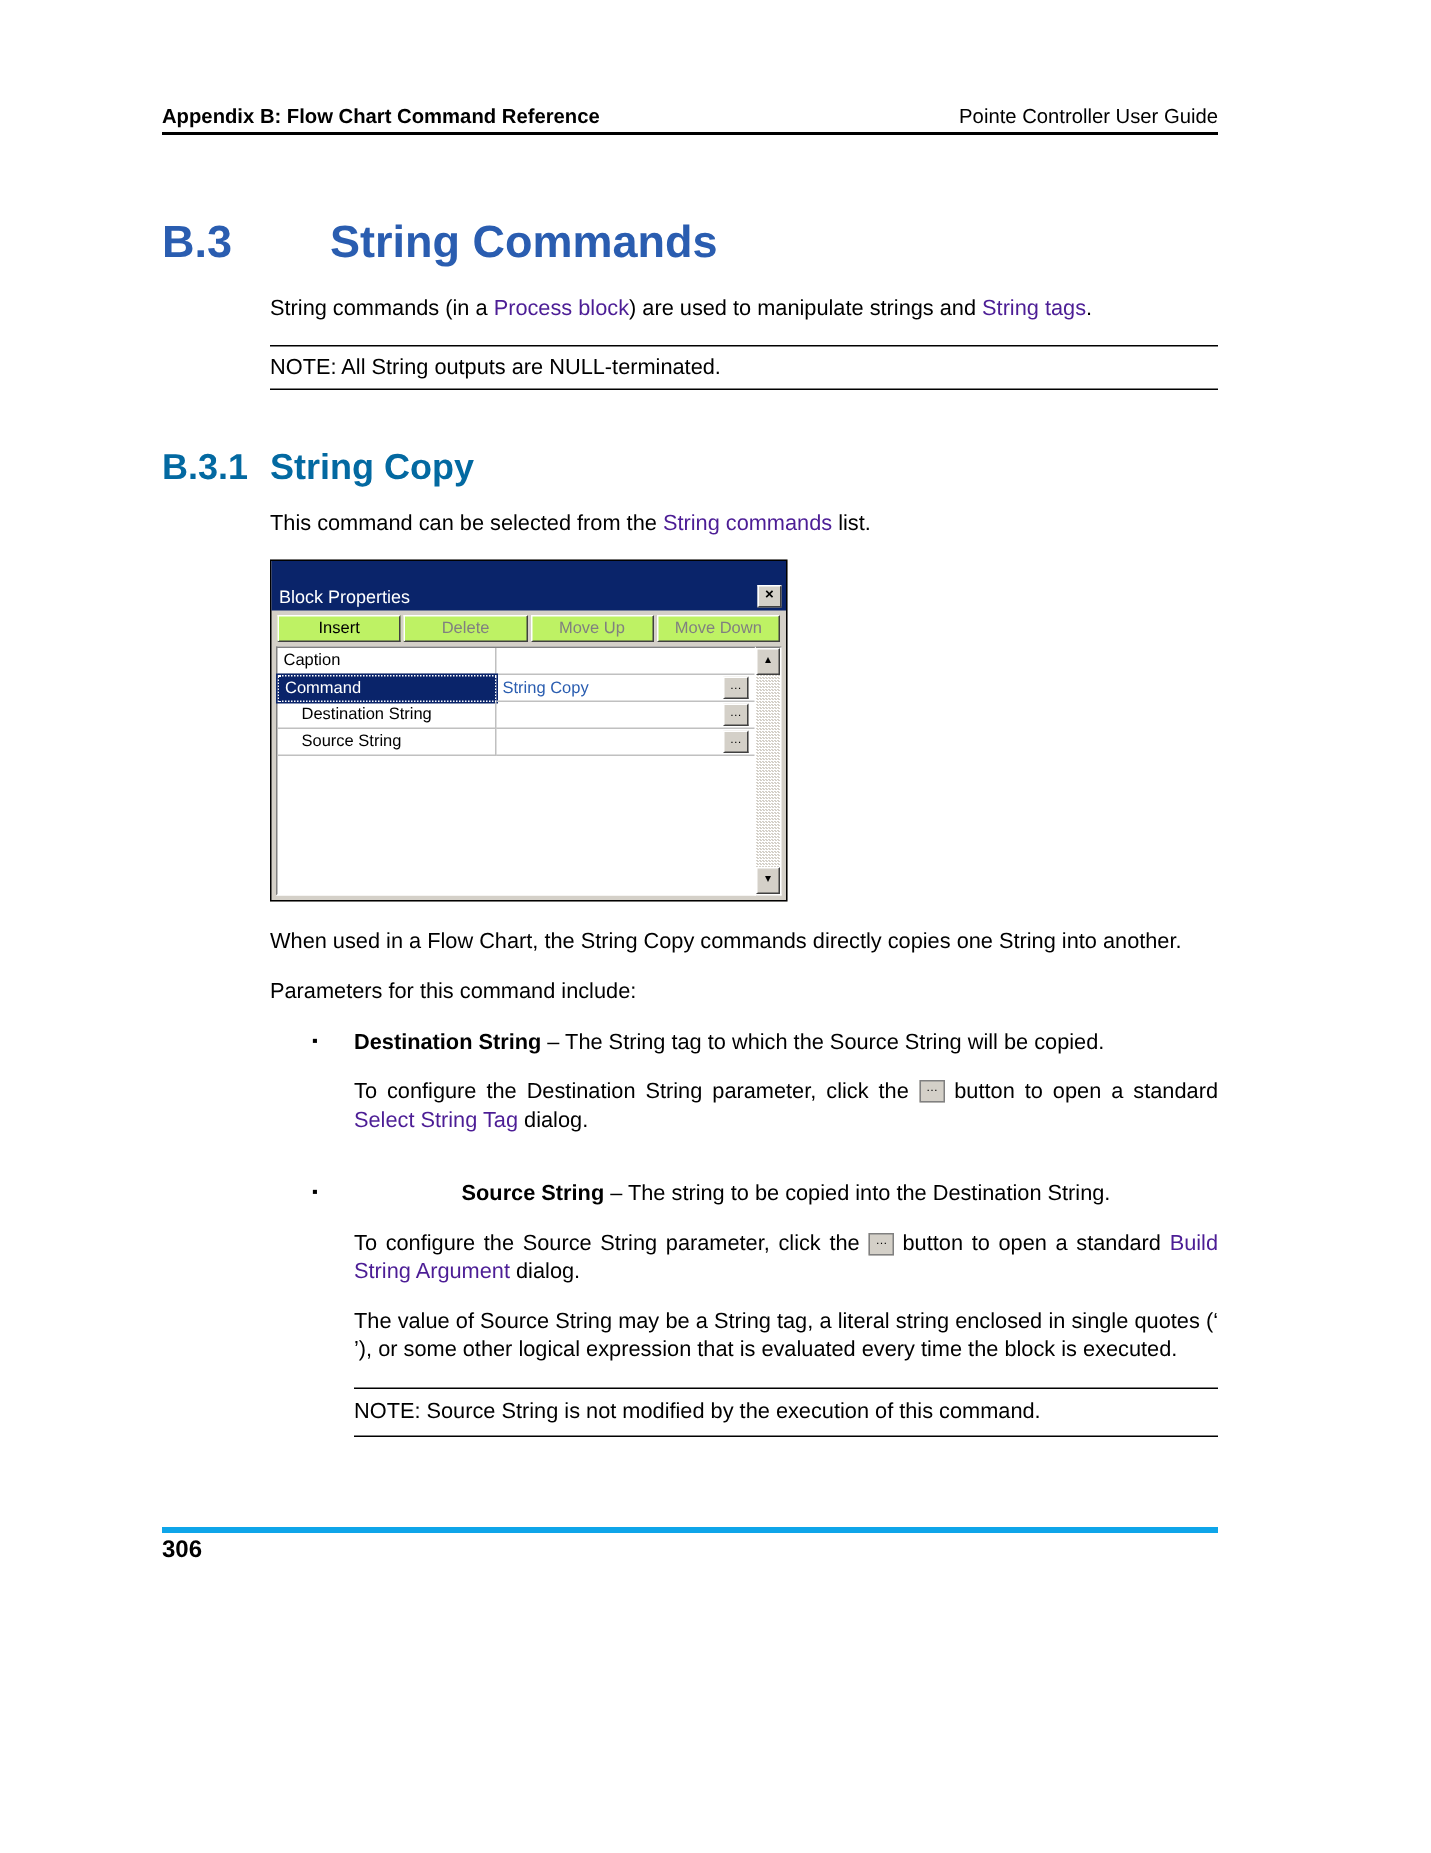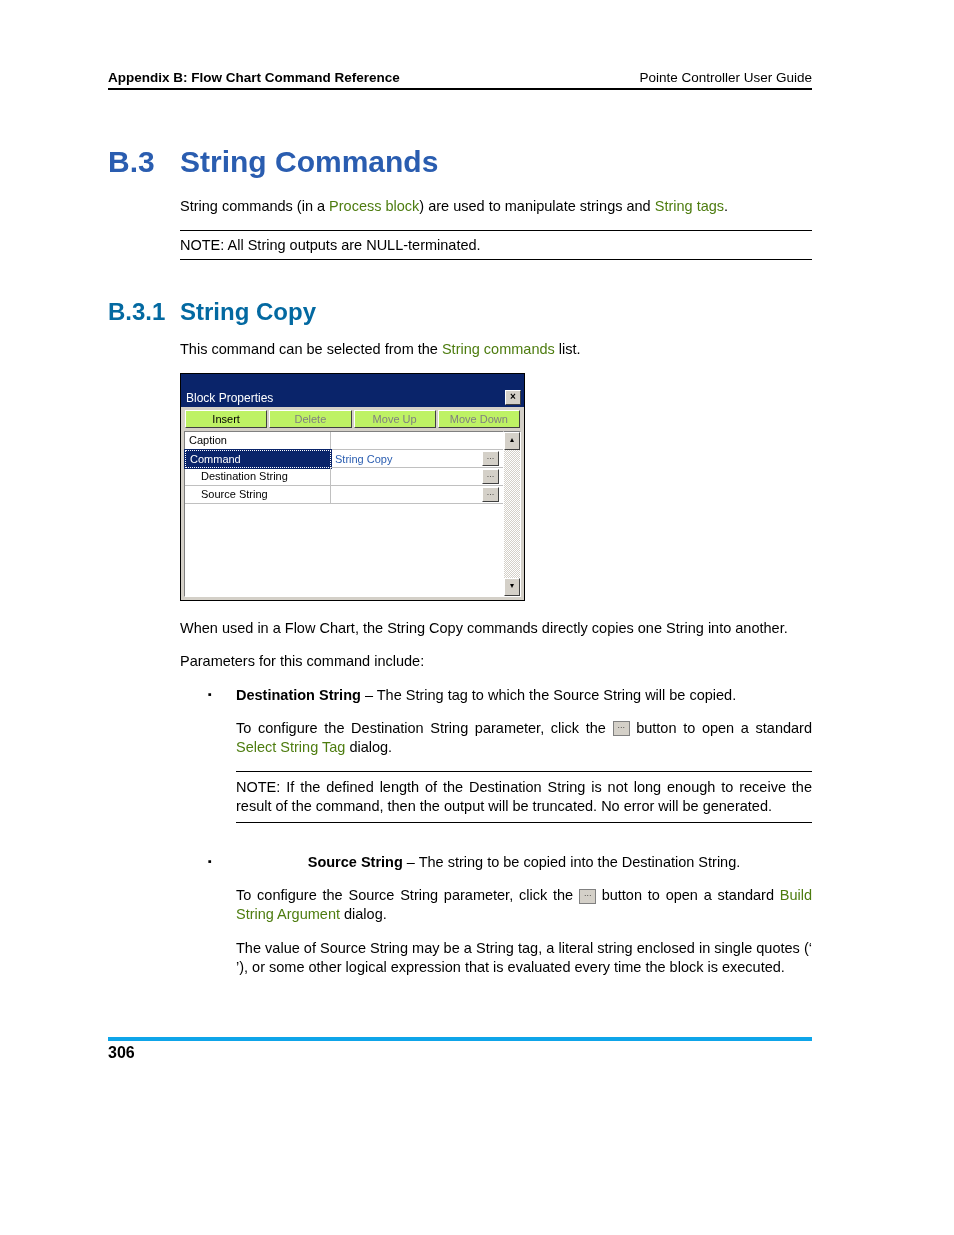--- a/index.html
+++ b/index.html
@@ -25,20 +25,21 @@
   }
   .page-header .left { font-weight: bold; }
   .page-header .right { font-weight: normal; }
   .section-heading {
     color: #2a5db0;
     font-family: Arial, Helvetica, sans-serif;
     font-weight: bold;
     font-size: 30px;
     margin: 0 0 18px 0;
     display: flex;
+    gap: 40px;
   }
   .section-heading .num { width: 72px; flex: none; }
   .subsection-heading {
     color: #0369a1;
     font-family: Arial, Helvetica, sans-serif;
     font-weight: bold;
     font-size: 24px;
     margin: 38px 0 14px 0;
     display: flex;
   }
@@ -53,21 +54,21 @@
     margin: 0 0 14px 0;
   }
   .note-box {
     border-top: 1px solid #000;
     border-bottom: 1px solid #000;
     padding: 6px 0;
     margin: 10px 0 10px 0;
     font-size: 14.5px;
     text-align: justify;
   }
-  .link { color: #4d7c0f; }
+  .link { color: #4c1d95; }
   ul.params {
     list-style: none;
     padding: 0;
     margin: 0 0 0 28px;
   }
   ul.params > li {
     position: relative;
     padding-left: 28px;
     margin-bottom: 30px;
   }
@@ -317,28 +318,28 @@
     </div>
 
     <p class="body-text">When used in a Flow Chart, the String Copy commands directly copies one String into another.</p>
     <p class="body-text" style="text-align:left">Parameters for this command include:</p>
 
     <ul class="params">
       <li>
         <div class="param-body">
           <p><b>Destination String</b><span> – The String tag to which the Source String will be copied.</span></p>
           <p><span>To configure the Destination String parameter, click the </span><span class="inline-btn"></span><span> button to open a standard </span><span class="link">Select String Tag</span><span> dialog.</span></p>
-          <div class="note-box">NOTE: If the defined length of the Destination String is not long enough to receive the result of the command, then the output will be truncated. No error will be generated.</div>
         </div>
       </li>
       <li>
         <div class="param-body">
           <p style="text-align:center"><b>Source String</b><span> – The string to be copied into the Destination String.</span></p>
           <p><span>To configure the Source String parameter, click the </span><span class="inline-btn"></span><span> button to open a standard </span><span class="link">Build String Argument</span><span> dialog.</span></p>
           <p>The value of Source String may be a String tag, a literal string enclosed in single quotes (‘ ’), or some other logical expression that is evaluated every time the block is executed.</p>
+          <div class="note-box" style="text-align:left">NOTE: Source String is not modified by the execution of this command.</div>
         </div>
       </li>
     </ul>
   </div>
 
   <div class="footer">
     <span>306</span>
   </div>
 
 </div>

